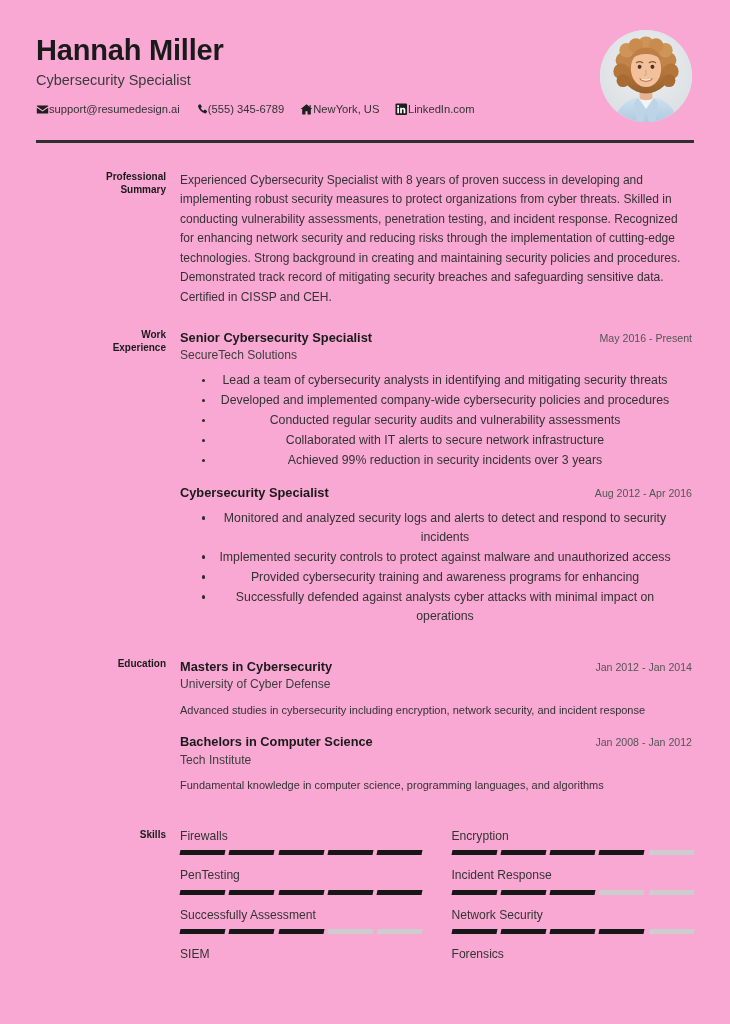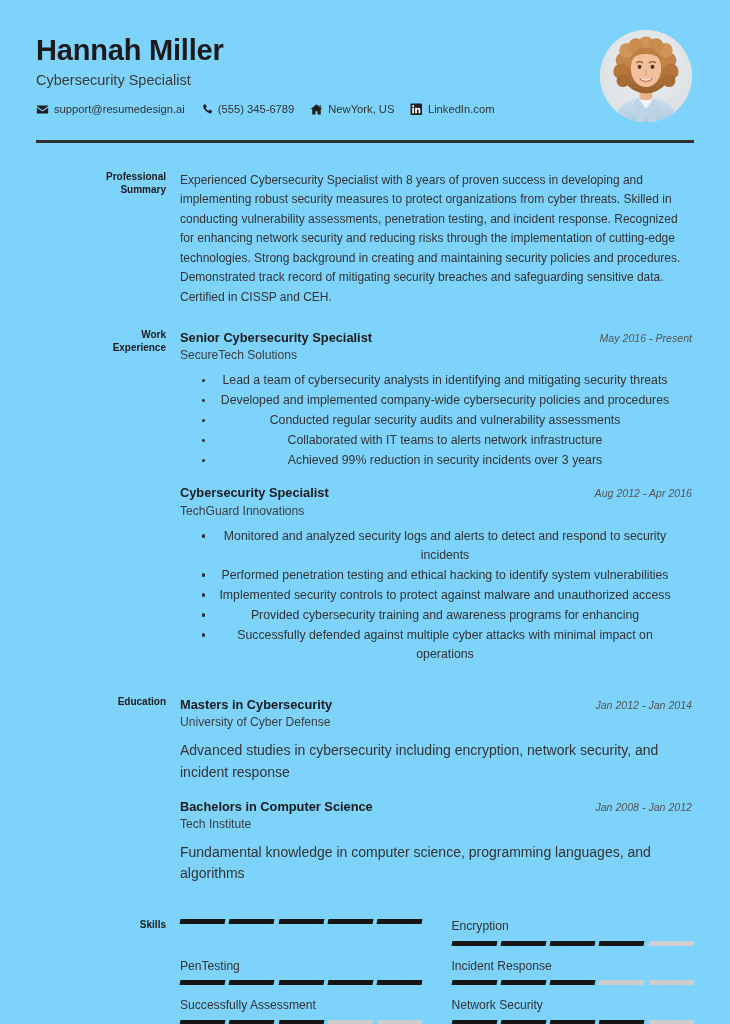--- a/index.html
+++ b/index.html
@@ -13,21 +13,21 @@
     height: 1024px;
     font-family: "Liberation Sans", sans-serif;
     color: #2b2b2b;
     overflow: hidden;
   }
   .page {
     position: relative;
     width: 730px;
     height: 1024px;
     padding: 0 36px;
-    background: #7dd3fc;
+    background: #f9a8d4;
   }
 
   
   .header {
     position: relative;
     padding-top: 30px;
     display: flex;
     align-items: flex-start;
     justify-content: space-between;
   }
@@ -52,21 +52,20 @@
     display: flex;
     align-items: center;
     gap: 16px;
     font-size: 11.2px;
     color: #333333;
     white-space: nowrap;
   }
   .contact-item {
     display: flex;
     align-items: center;
-    gap: 5px;
     line-height: 1;
   }
   .contact-item svg { display: block; flex: 0 0 auto; }
   .contact-text { line-height: 1; position: relative; top: 0.5px; }
 
   .avatar {
     width: 92px;
     height: 92px;
     border-radius: 50%;
     overflow: hidden;
@@ -130,30 +129,29 @@
     font-weight: 700;
     color: #1a1a1a;
     line-height: 1.35;
   }
   .entry-date {
     font-size: 10.6px;
     color: #555555;
     white-space: nowrap;
     flex: 0 0 auto;
     padding-right: 2px;
-    font-style: italic;
   }
   .entry-sub {
     font-size: 12.1px;
     color: #3d3d3d;
     line-height: 1.4;
     margin-top: 1px;
   }
   .entry-desc {
-    font-size: 14px;
+    font-size: 11px;
     line-height: 1.55;
     color: #333333;
     margin-top: 9px;
     padding-right: 18px;
   }
   ul.bullets {
     margin: 7px 0 0 0;
     padding-left: 22px;
     list-style: none;
     text-align: center;
@@ -337,37 +335,35 @@
       <div class="entry">
         <div class="entry-head">
           <div class="entry-title">Senior Cybersecurity Specialist</div>
           <div class="entry-date">May 2016 - Present</div>
         </div>
         <div class="entry-sub">SecureTech Solutions</div>
         <ul class="bullets">
           <li>Lead a team of cybersecurity analysts in identifying and mitigating security threats</li>
           <li>Developed and implemented company-wide cybersecurity policies and procedures</li>
           <li>Conducted regular security audits and vulnerability assessments</li>
-          <li>Collaborated with IT teams to alerts network infrastructure</li>
+          <li>Collaborated with IT alerts to secure network infrastructure</li>
           <li>Achieved 99% reduction in security incidents over 3 years</li>
         </ul>
       </div>
 
       <div class="entry">
         <div class="entry-head">
           <div class="entry-title">Cybersecurity Specialist</div>
           <div class="entry-date">Aug 2012 - Apr 2016</div>
         </div>
-        <div class="entry-sub">TechGuard Innovations</div>
         <ul class="bullets">
           <li>Monitored and analyzed security logs and alerts to detect and respond to security incidents</li>
-          <li>Performed penetration testing and ethical hacking to identify system vulnerabilities</li>
           <li>Implemented security controls to protect against malware and unauthorized access</li>
           <li>Provided cybersecurity training and awareness programs for enhancing</li>
-          <li>Successfully defended against multiple cyber attacks with minimal impact on operations</li>
+          <li>Successfully defended against analysts cyber attacks with minimal impact on operations</li>
         </ul>
       </div>
 
     </div>
   </div>
 
   <div class="section" id="education-section">
     <div class="sec-label">Education</div>
     <div class="sec-body">
 
@@ -390,20 +386,21 @@
       </div>
 
     </div>
   </div>
 
   <div class="section" id="skills-section">
     <div class="sec-label">Skills</div>
     <div class="sec-body">
       <div class="skill-grid" id="skill-grid">
           <div class="skill-item">
+            <div class="skill-name">Firewalls</div>
             <div class="skill-bar">
               <div class="seg on"></div>
               <div class="seg on"></div>
               <div class="seg on"></div>
               <div class="seg on"></div>
               <div class="seg on"></div>
             </div>
           </div>
           <div class="skill-item">
             <div class="skill-name">Encryption</div>

